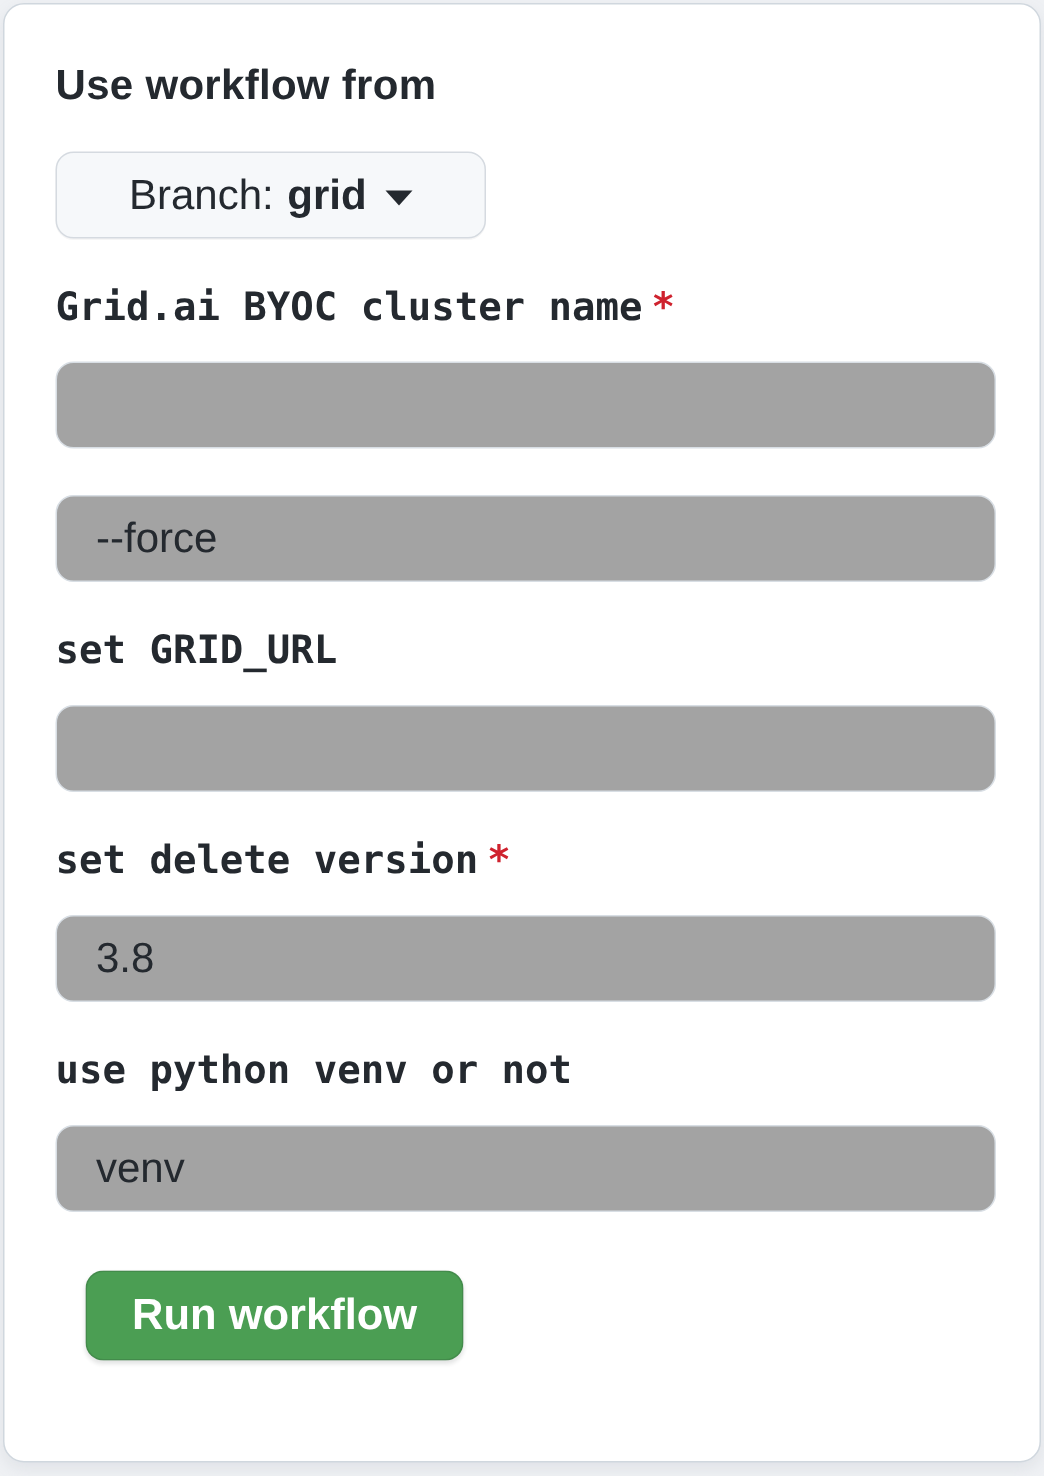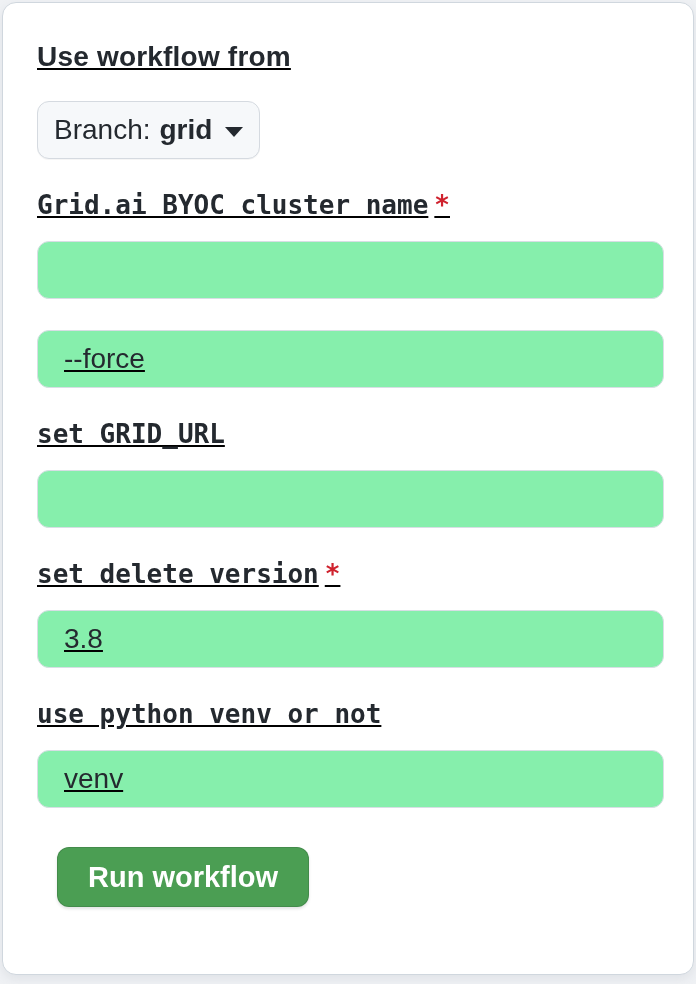--- a/index.html
+++ b/index.html
@@ -14,35 +14,34 @@
   }
   .panel {
     margin: 2px 2px 0 2px;
     width: 692px;
     height: 973px;
     background: #ffffff;
     border: 1px solid #d0d7de;
     border-radius: 14px;
     padding: 38px 31px 0 34px;
     box-shadow: 0 4px 10px rgba(140,149,159,0.15);
-    text-decoration: underline;
   }
   .heading {
     font-size: 28px;
     font-weight: 700;
     color: #24292f;
     margin: 0 0 28px 0;
     letter-spacing: 0.2px;
   }
   .branch-btn {
     display: inline-flex;
     align-items: center;
     gap: 9px;
     height: 58px;
-    padding: 0 16px;
+    padding: 0 48px;
     background: #f6f8fa;
     border: 1px solid #d5dae0;
     border-radius: 12px;
     font-size: 28px;
     color: #24292f;
     cursor: pointer;
     margin: 0 0 31px 0;
     box-shadow: 0 1px 0 rgba(27,31,36,0.04);
     font-family: "Liberation Sans", "DejaVu Sans", sans-serif;
   }
@@ -67,21 +66,21 @@
   }
   .req {
     color: #cf222e;
     font-weight: 700;
     padding-left: 6px;
   }
   .field-input {
     display: block;
     width: 627px;
     height: 58px;
-    background: #86efac;
+    background: #a3a3a3;
     border: 1px solid #d8dee4;
     border-radius: 12px;
     padding: 0 26px;
     font-size: 28px;
     color: #24292f;
     margin: 0 0 31px 0;
     outline: none;
     font-family: "Liberation Sans", "DejaVu Sans", sans-serif;
   }
   .run-btn {

